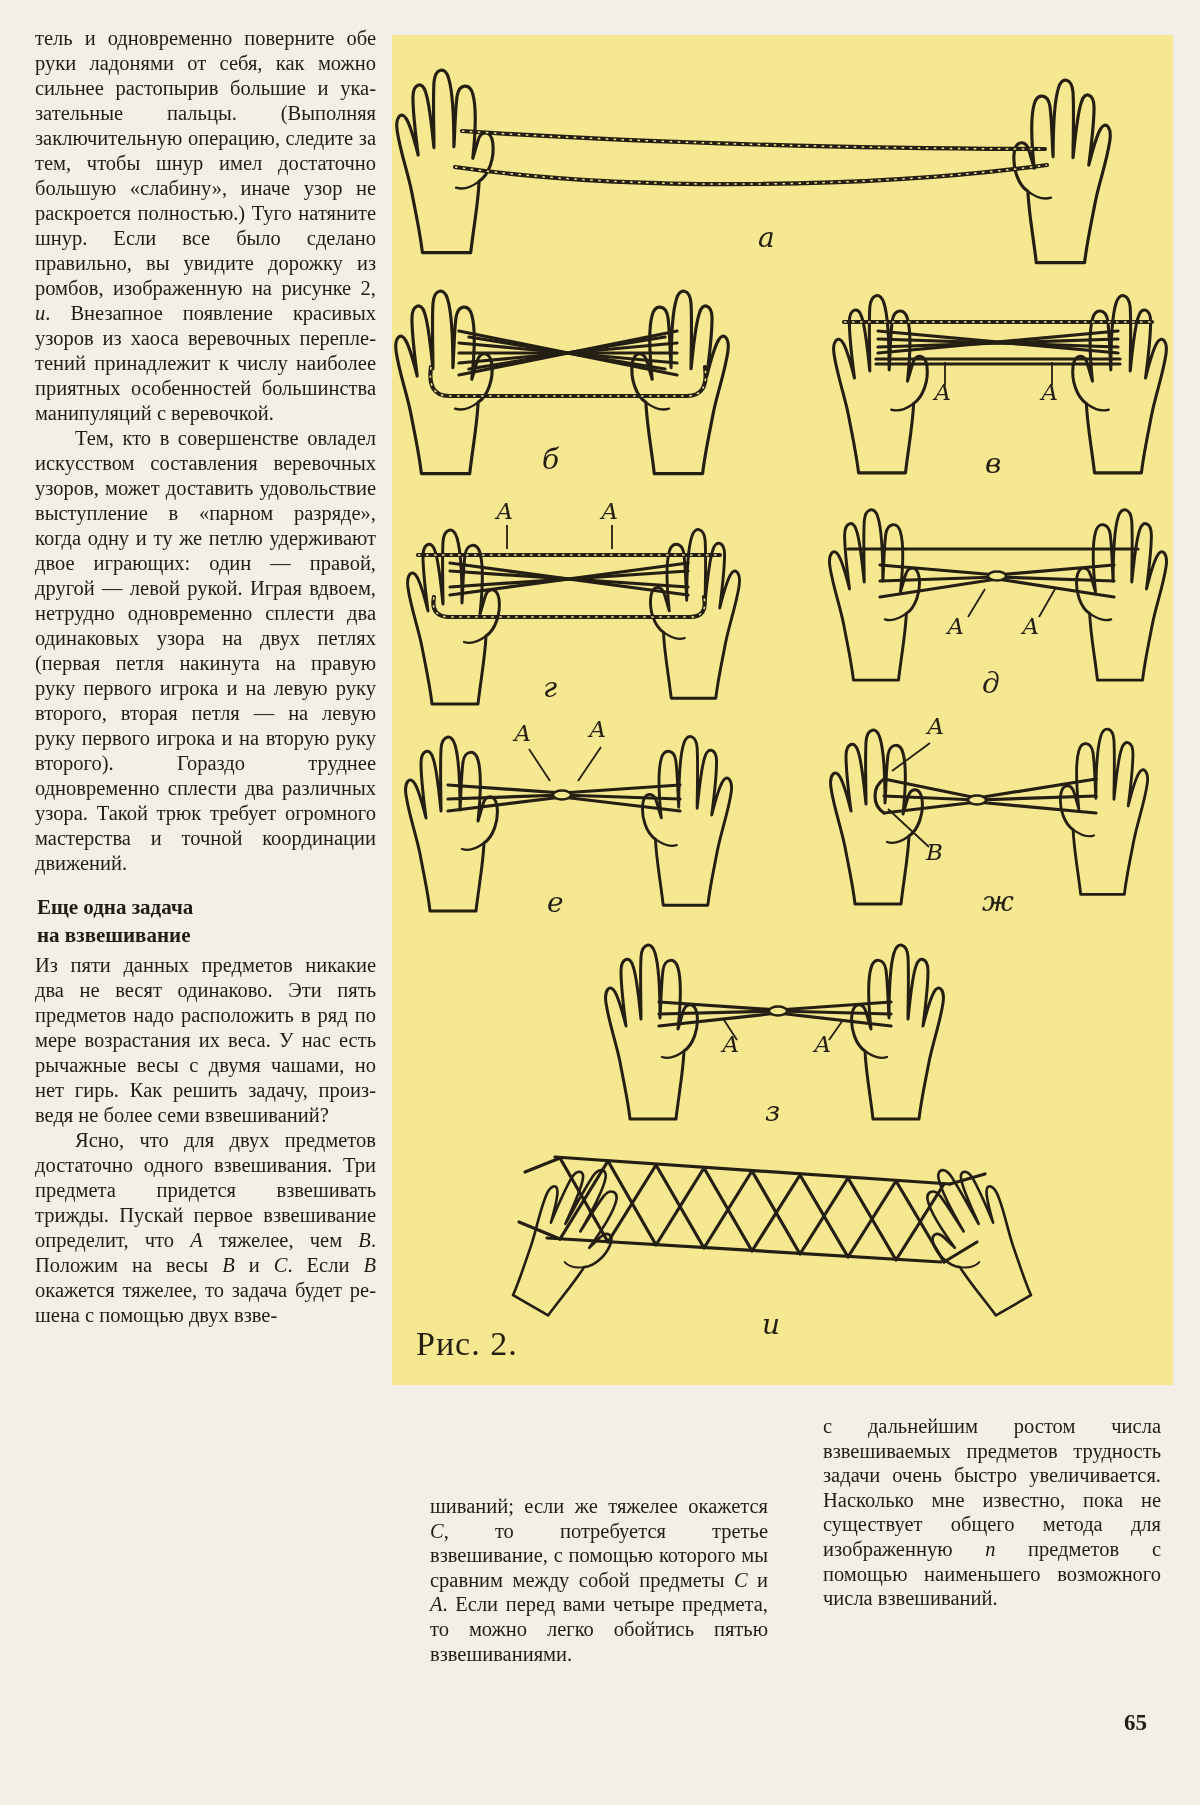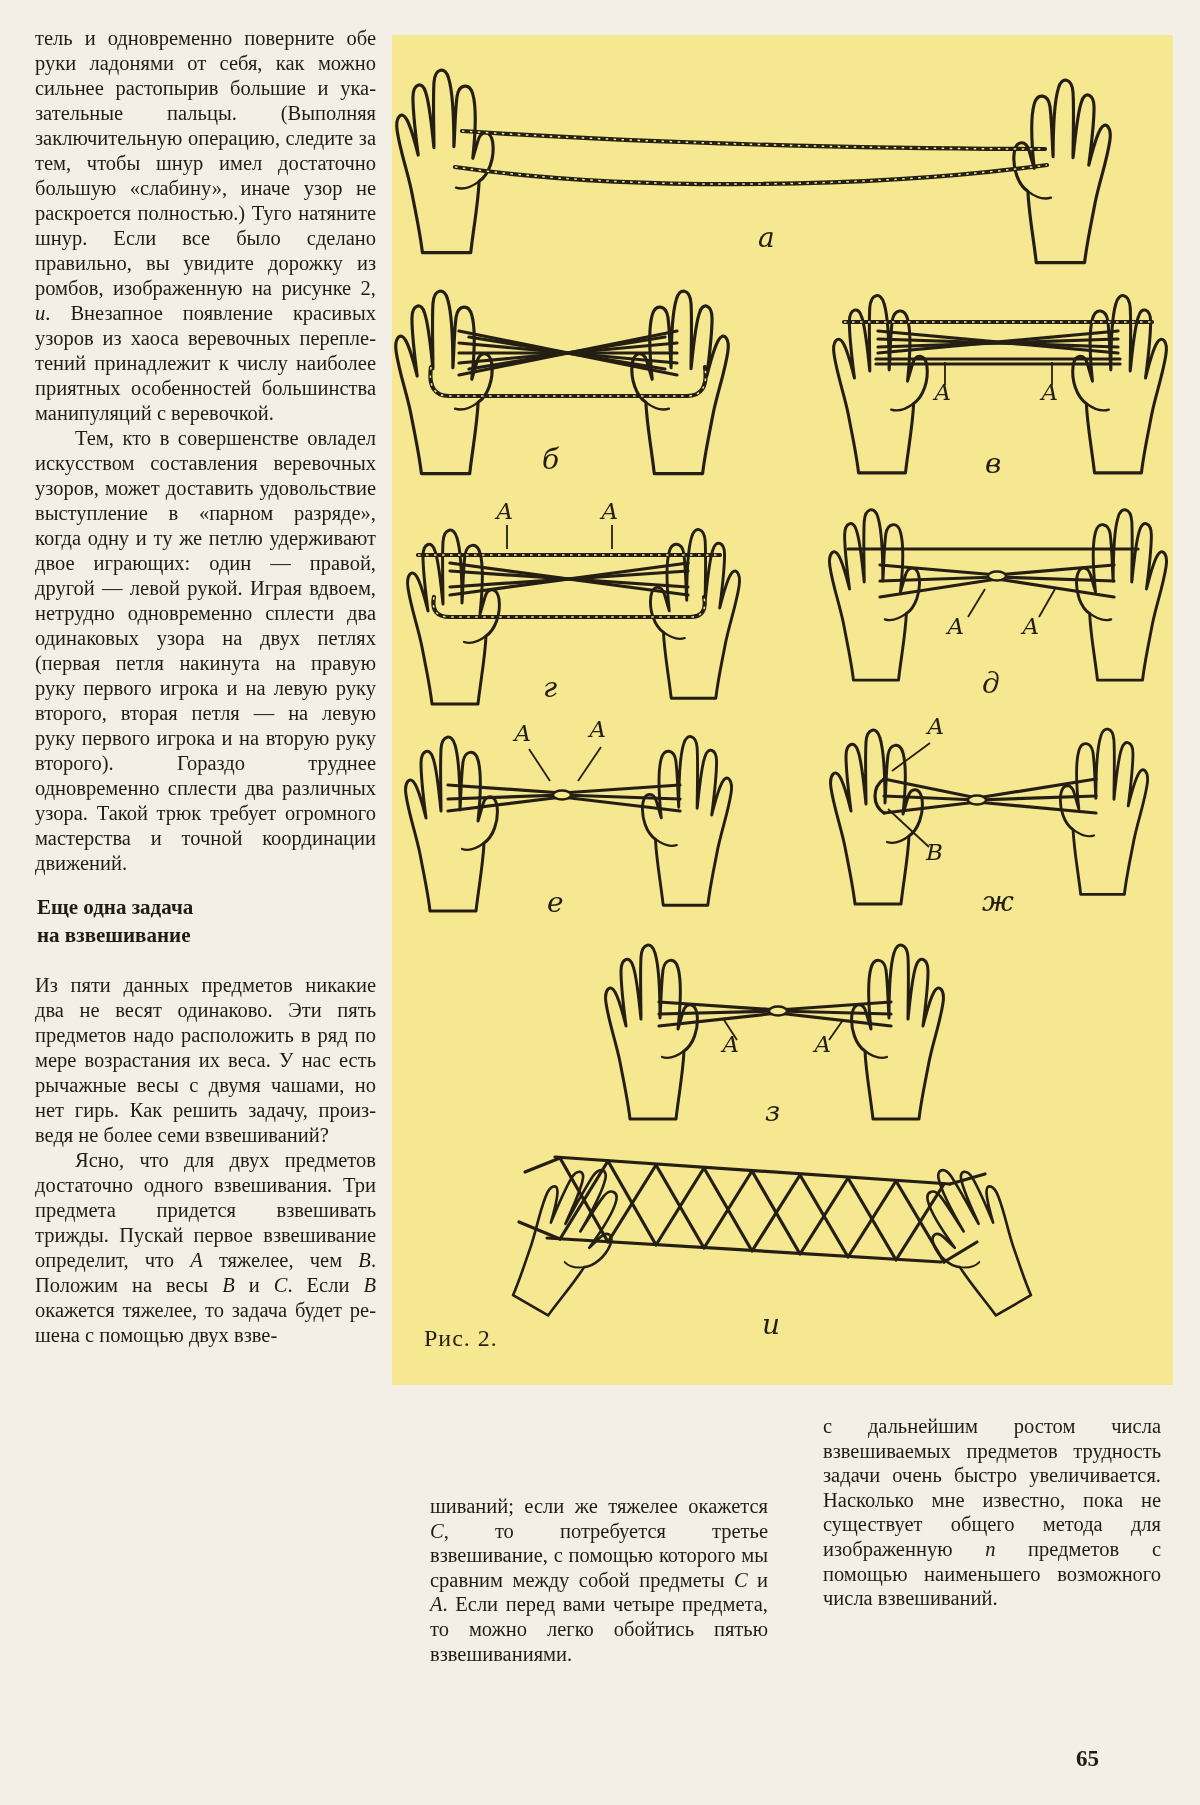--- a/index.html
+++ b/index.html
@@ -7,39 +7,39 @@
     position:relative;width:1200px;height:1805px;margin:0 auto;
     background:#f3efe6;overflow:hidden;
     font-family:"Liberation Serif",serif;color:#201b13;
   }
   .col{position:absolute;text-align:justify;font-size:20.5px;line-height:25px;}
   .col p{margin:0;padding:0;}
   .ind{text-indent:40px;}
   .bcol{line-height:24.6px;}
   .subhead{
     font-weight:bold;font-size:21px;line-height:28px;text-align:left;
-    margin:17px 0 24px 2px;
+    margin:17px 0 4px 2px;
   }
   .it{font-style:italic;}
   .authors{margin-top:6px;text-align:right;font-style:italic;font-size:21.5px;line-height:30px;padding-right:2px;}
-  .pagenum{position:absolute;left:1076px;top:1710px;font-weight:bold;font-size:23px;margin-top:36px;}
+  .pagenum{position:absolute;left:1124px;top:1710px;font-weight:bold;font-size:23px;}
   
   .plate{position:absolute;left:392px;top:35px;width:781px;height:1350px;background:#f5e890;}
   .fig{position:absolute;}
   .fig svg{display:block;width:100%;height:100%;overflow:visible;}
   .hp{fill:#f5e890;stroke:#241f12;stroke-width:3;stroke-linejoin:round;stroke-linecap:round;}
   .hs{fill:none;stroke:#241f12;stroke-width:2.2;stroke-linecap:round;}
   .str{fill:none;stroke:#241f12;stroke-width:3.2;stroke-linecap:round;stroke-linejoin:round;}
   .str2{stroke-width:4.2;}
   .hatch{fill:none;stroke:#f5e890;stroke-width:1.5;stroke-dasharray:2.5 5.5;stroke-linecap:butt;}
   .ptr{fill:none;stroke:#241f12;stroke-width:1.8;}
   .kn{fill:#f5e890;stroke:#241f12;stroke-width:2.4;}
   .figlab{position:absolute;font:italic 28px "DejaVu Serif",serif;color:#241f12;}
   .ann{position:absolute;font:italic 23px "DejaVu Serif",serif;color:#241f12;}
-  .caption{position:absolute;left:32px;top:1290px;font-size:24px;letter-spacing:1px;color:#241f12;}
+  .caption{position:absolute;left:24px;top:1290px;font-size:34px;letter-spacing:1px;color:#241f12;}
 </style>
 </head>
 <body>
 
 <div class="page">
 
   <svg width="0" height="0" style="position:absolute" aria-hidden="true">
     <defs>
       <g id="hand">
         <path class="hp" d="M26,194 C23,168 19,148 18,126 C9,120 3,104 5,89 C7,77 16,77 19,87 L24,104 C22,85 20,57 24,43 C27,32 37,33 39,45 C41,61 41,79 42,93 C42,72 43,41 47,28 C50,16 60,18 61,32 C62,51 61,76 61,94 C63,76 65,52 69,41 C72,30 81,33 81,46 C81,63 78,85 76,101 C79,89 83,74 87,67 C92,58 98,65 96,78 C93,98 86,117 82,137 C78,158 74,176 72,194 Z"></path>

